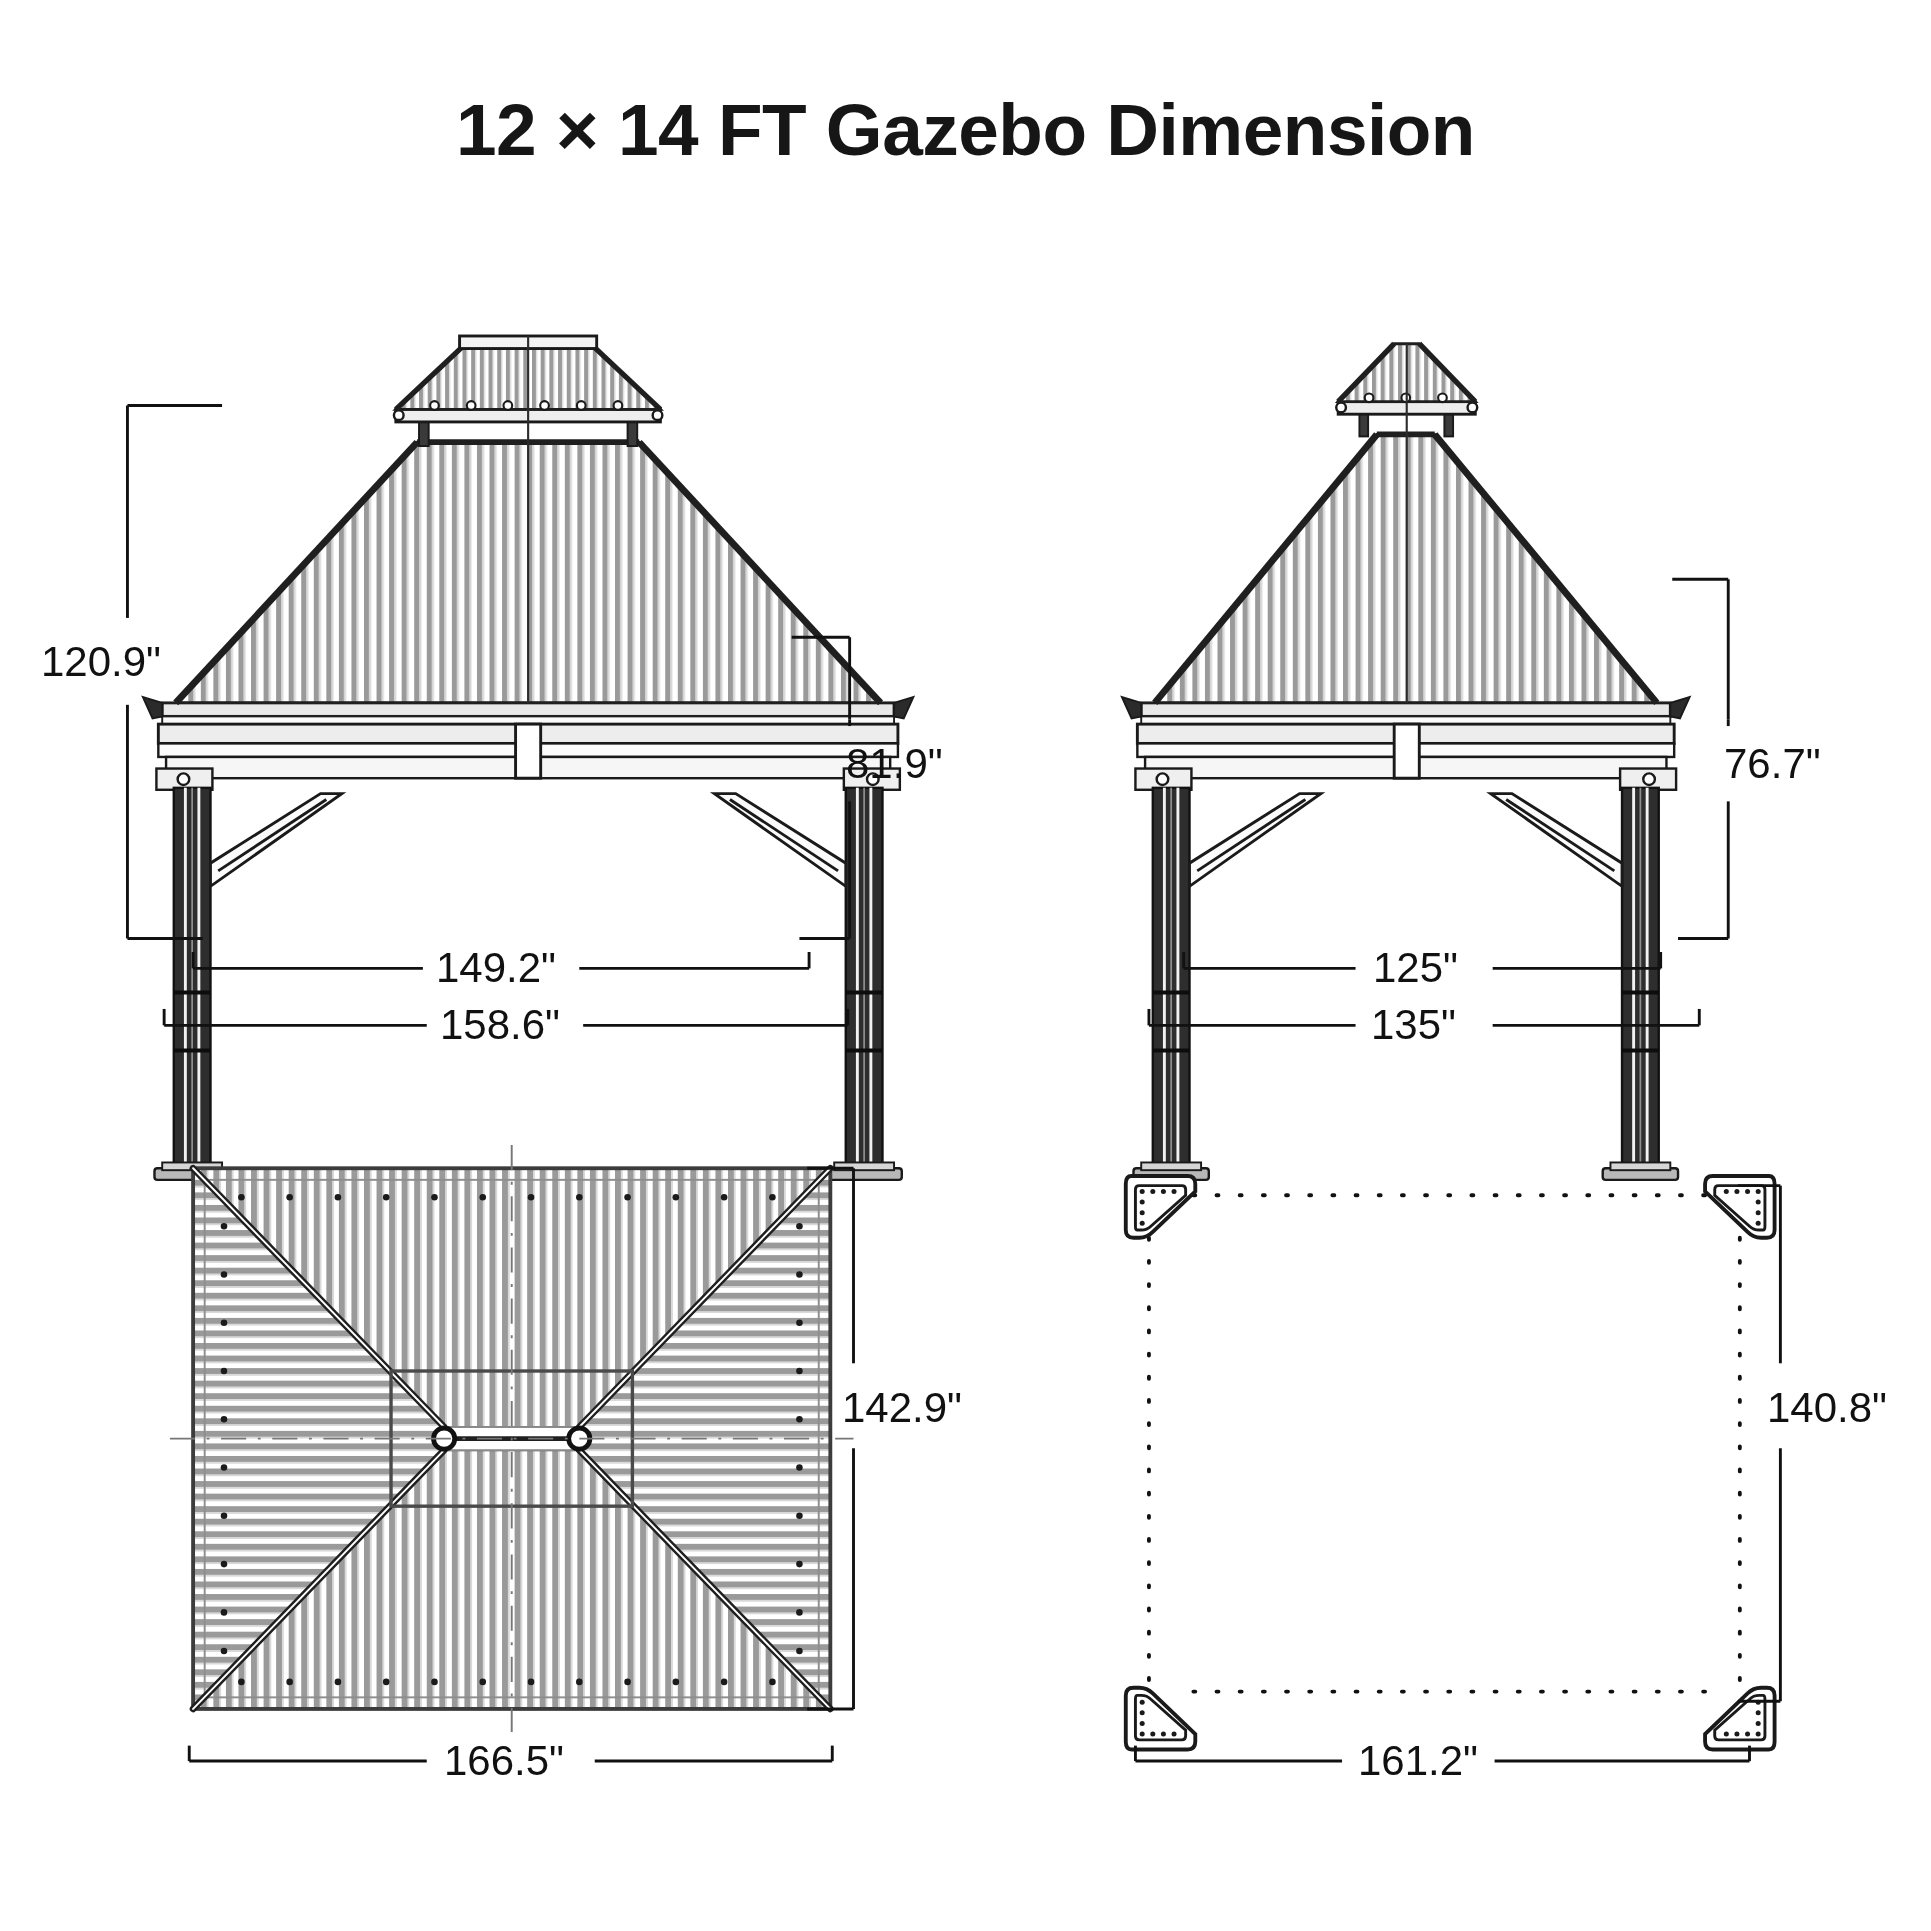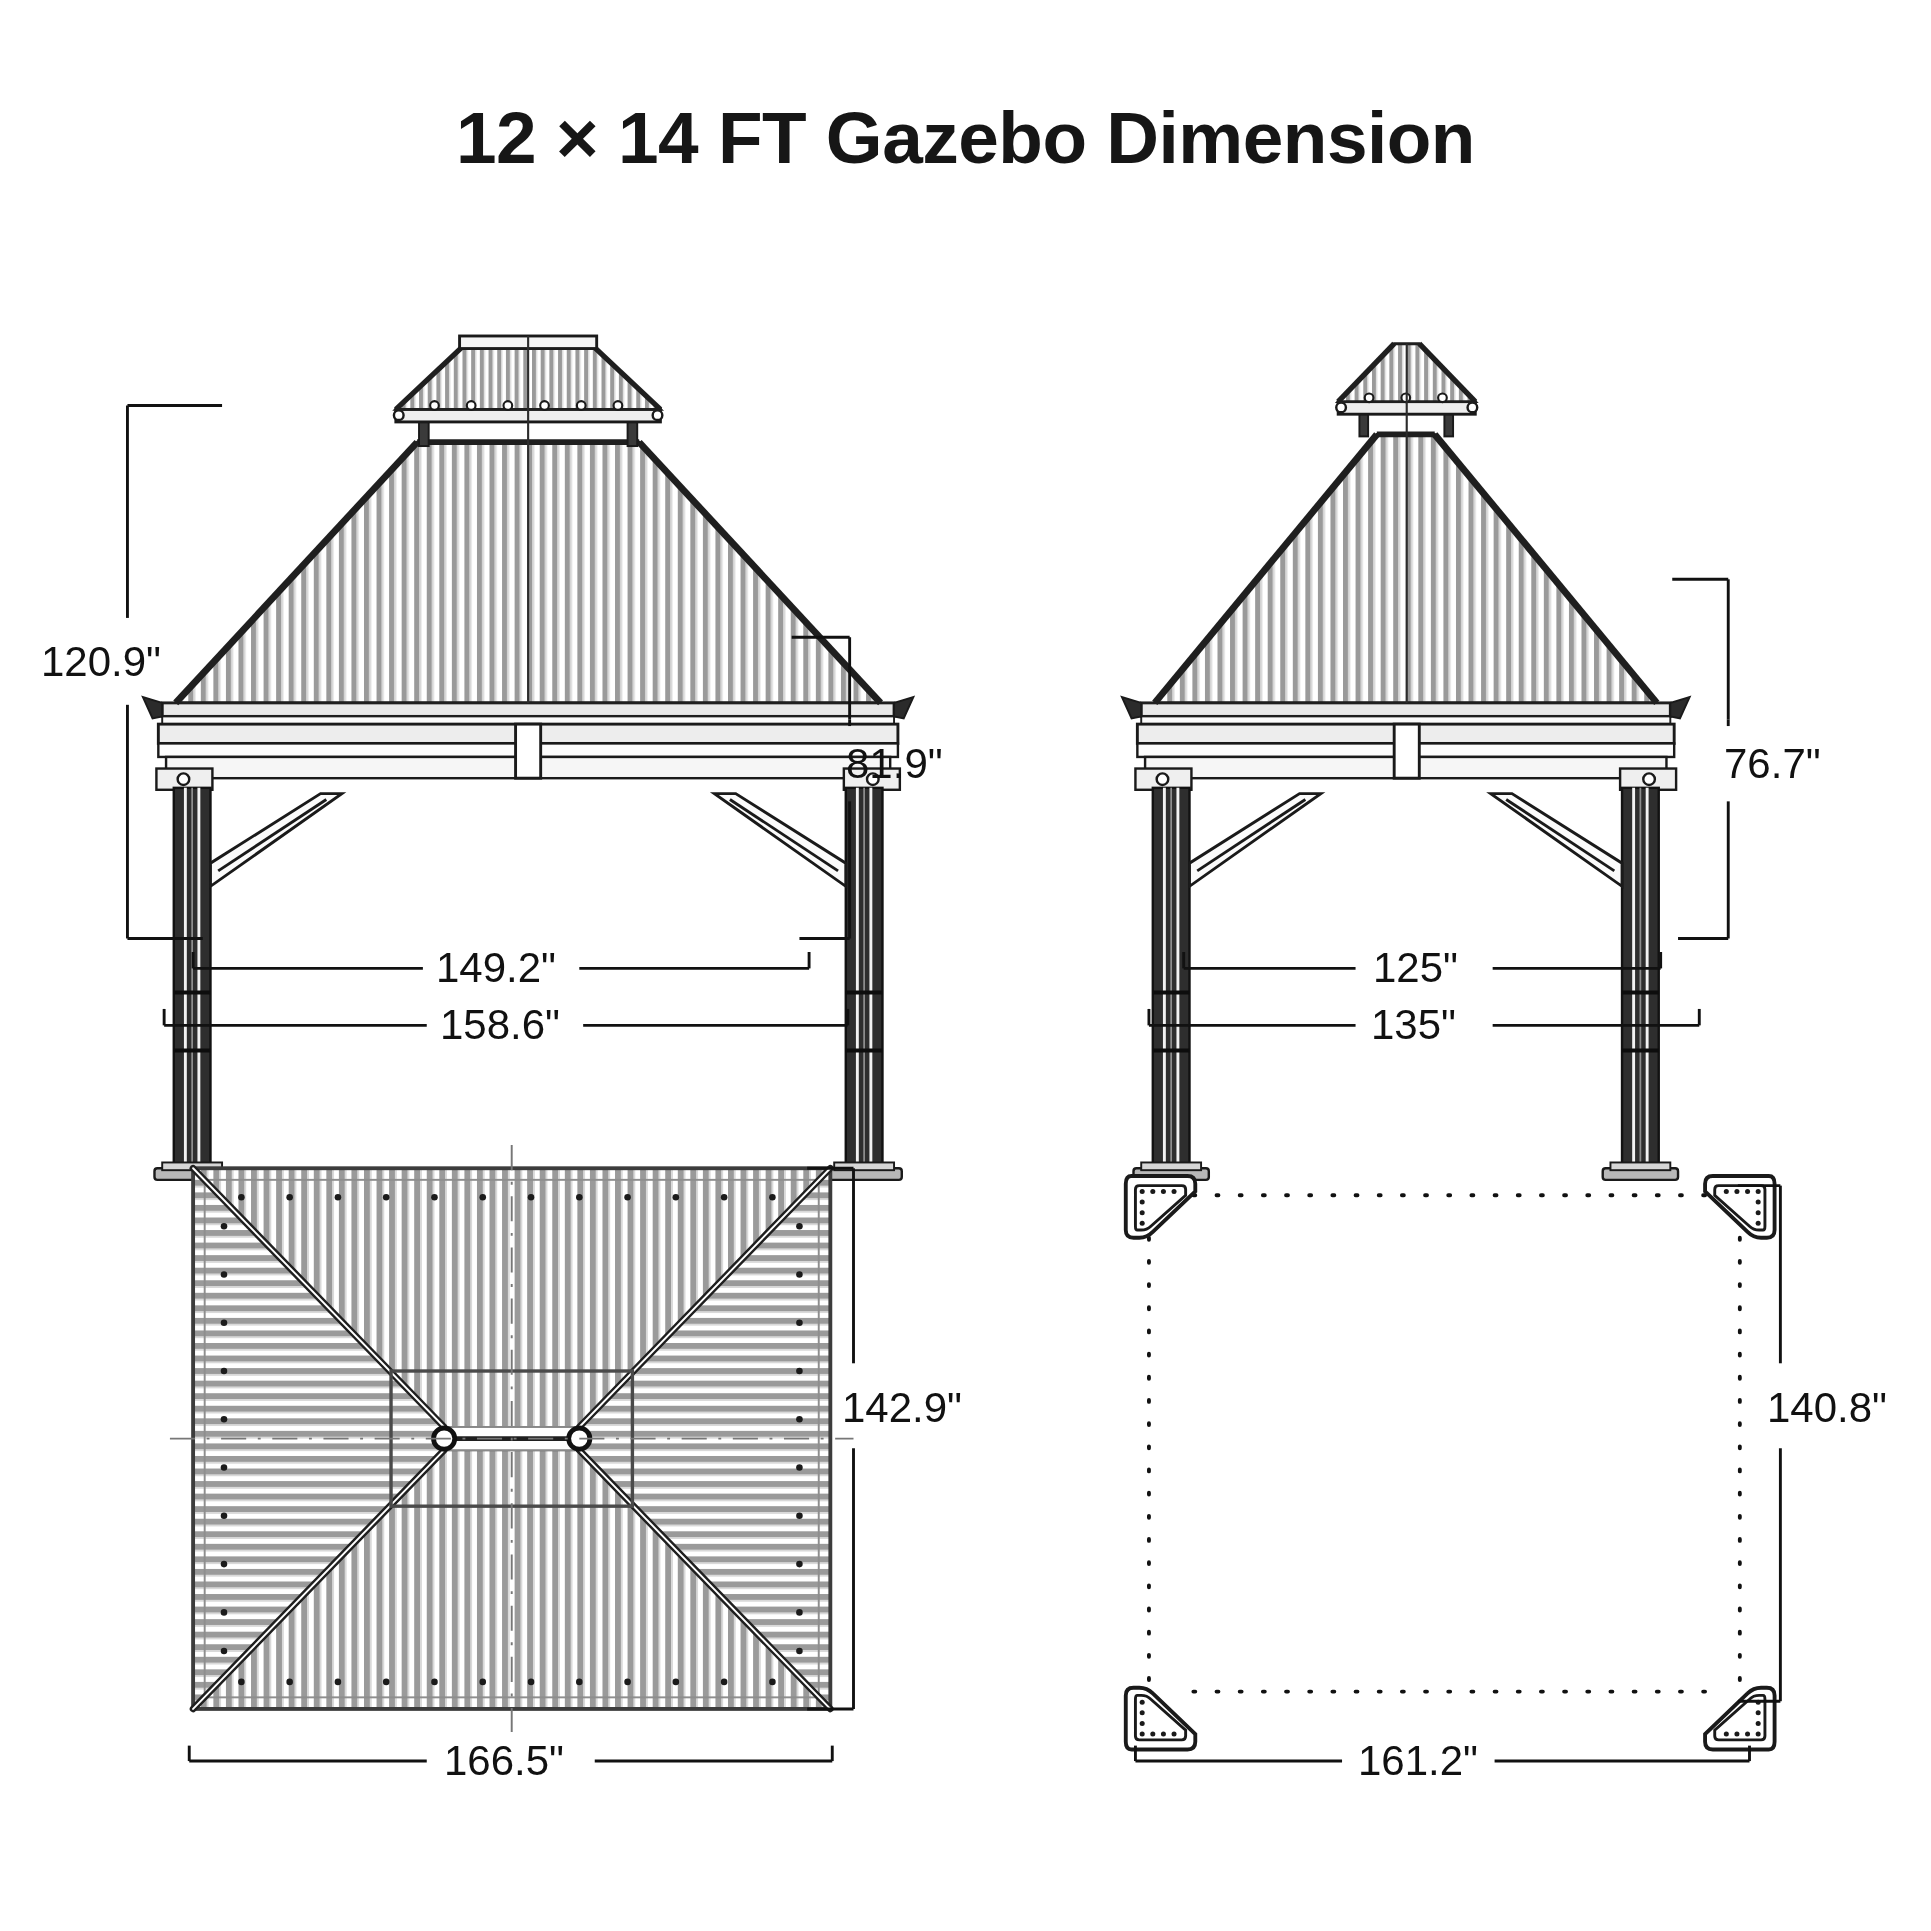--- a/index.html
+++ b/index.html
@@ -16,21 +16,21 @@
     position: relative;
   }
   #page {
     position: relative;
     width: 1931px;
     height: 1931px;
     background: #ffffff;
   }
   #title {
     position: absolute;
-    top: 100px;
+    top: 92px;
     left: 0;
     width: 1931px;
     text-align: center;
     font-size: 73px;
     font-weight: bold;
     letter-spacing: -0.5px;
     color: #161616;
     line-height: 1.05;
     white-space: nowrap;
   }

